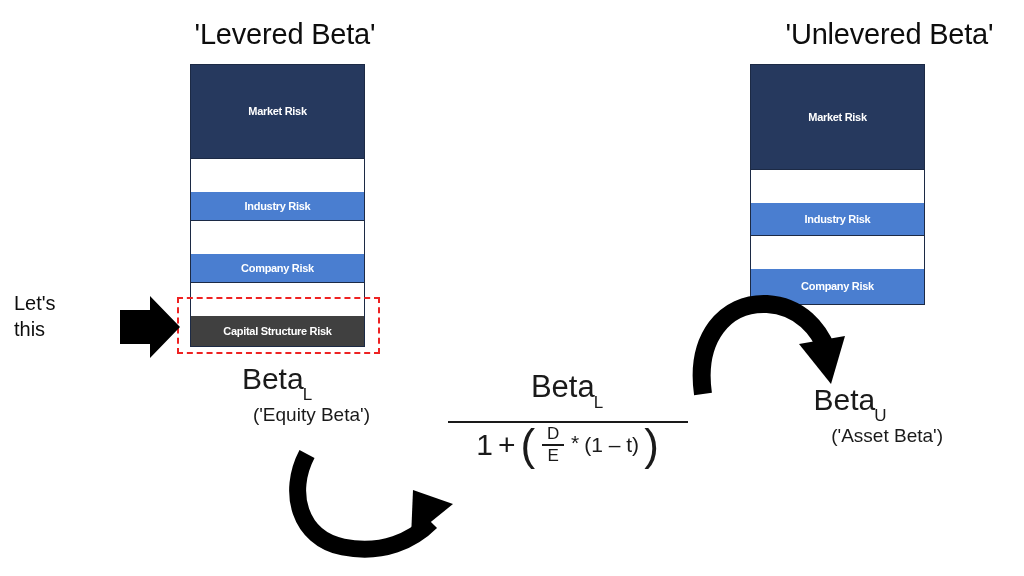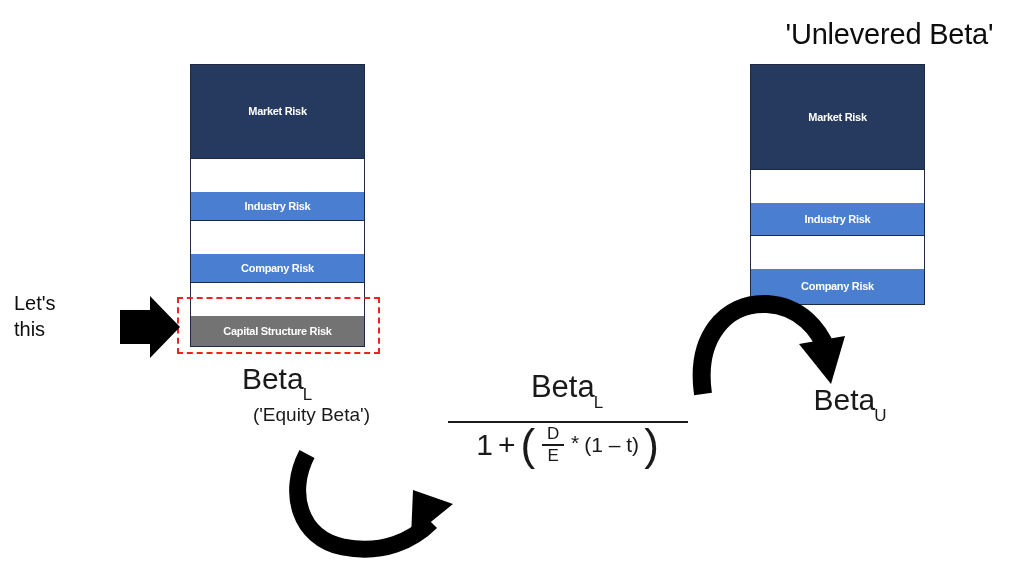--- a/index.html
+++ b/index.html
@@ -142,26 +142,27 @@
   .ast { font-size: 21px; position: relative; top: -2px; }
   .onemt { font-size: 21px; }
 
   svg { display: block; overflow: visible; }
 </style>
 </head>
 <body>
 
 <div id="canvas">
 
+  <div class="abs col-title" style="left:160px; top:18px; width:250px;">'Levered Beta'</div>
 
   <div class="abs bar" style="left:190px; top:64px; width:175px; height:283px;">
     <div class="seg" style="height:146px; background:#26395e;">Market Risk</div>
     <div class="seg" style="height:46px; background:#4a7ed0;">Industry Risk</div>
     <div class="seg" style="height:44px; background:#4a7ed0;">Company Risk</div>
-    <div class="seg" style="height:47px; background:#737373;">Capital Structure Risk</div>
+    <div class="seg" style="height:47px; background:#404040;">Capital Structure Risk</div>
   </div>
 
   <div class="abs dashed-box" style="left:177px; top:297px; width:203px; height:57px;"></div>
 
   <div class="abs remove-note" style="left:14px; top:290px; width:110px;">
     <div>Let's</div>
     <div>this</div>
   </div>
 
   <div class="abs" style="left:120px; top:296px;">
@@ -217,14 +218,15 @@
       <path d="M 8 102
                C 0 46, 30 10, 72 12
                C 106 14, 124 38, 132 58" stroke="#000000" stroke-width="18" fill="none" stroke-linecap="butt"></path>
       <polygon points="104,52 150,44 136,92" fill="#000000"></polygon>
     </svg>
   </div>
 
   <div class="abs beta-main" style="left:758px; top:383px; width:185px;text-align:center;">
     <span>Beta</span><span class="sub">U</span>
   </div>
+  <div class="abs beta-alias" style="left:758px; top:425px; width:185px;">('Asset Beta')</div>
 
 </div>
 
 </body></html>

